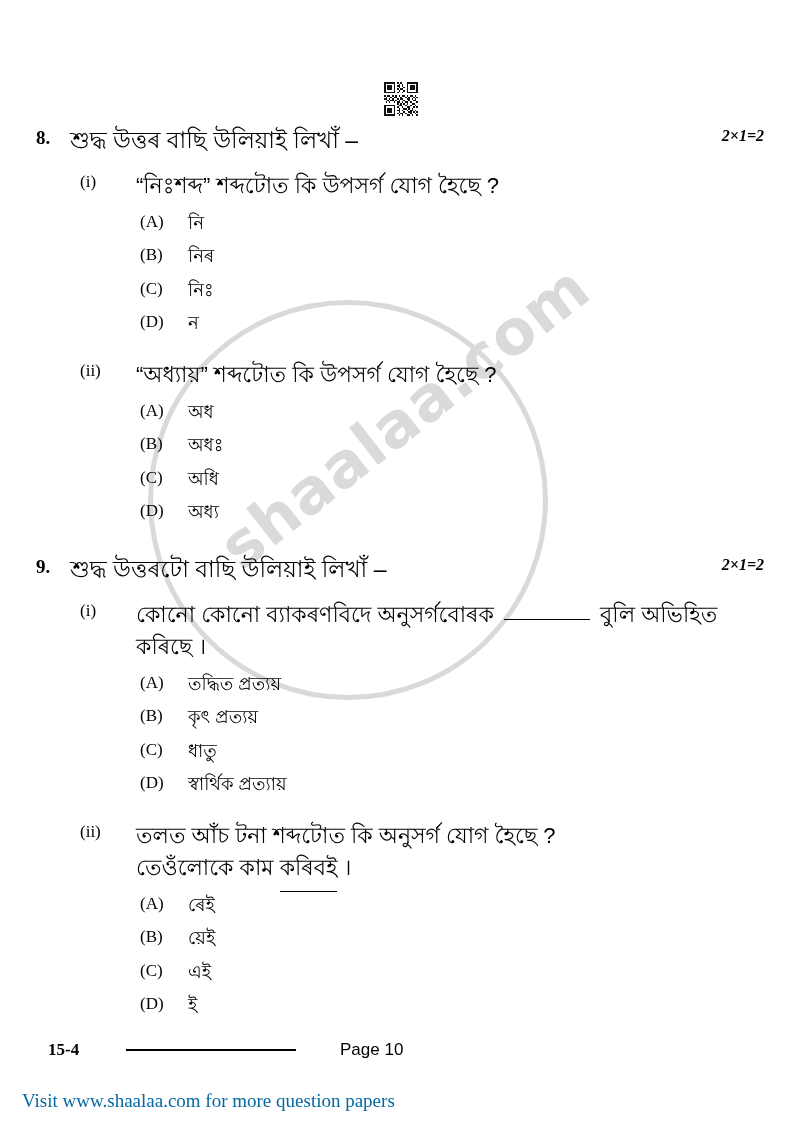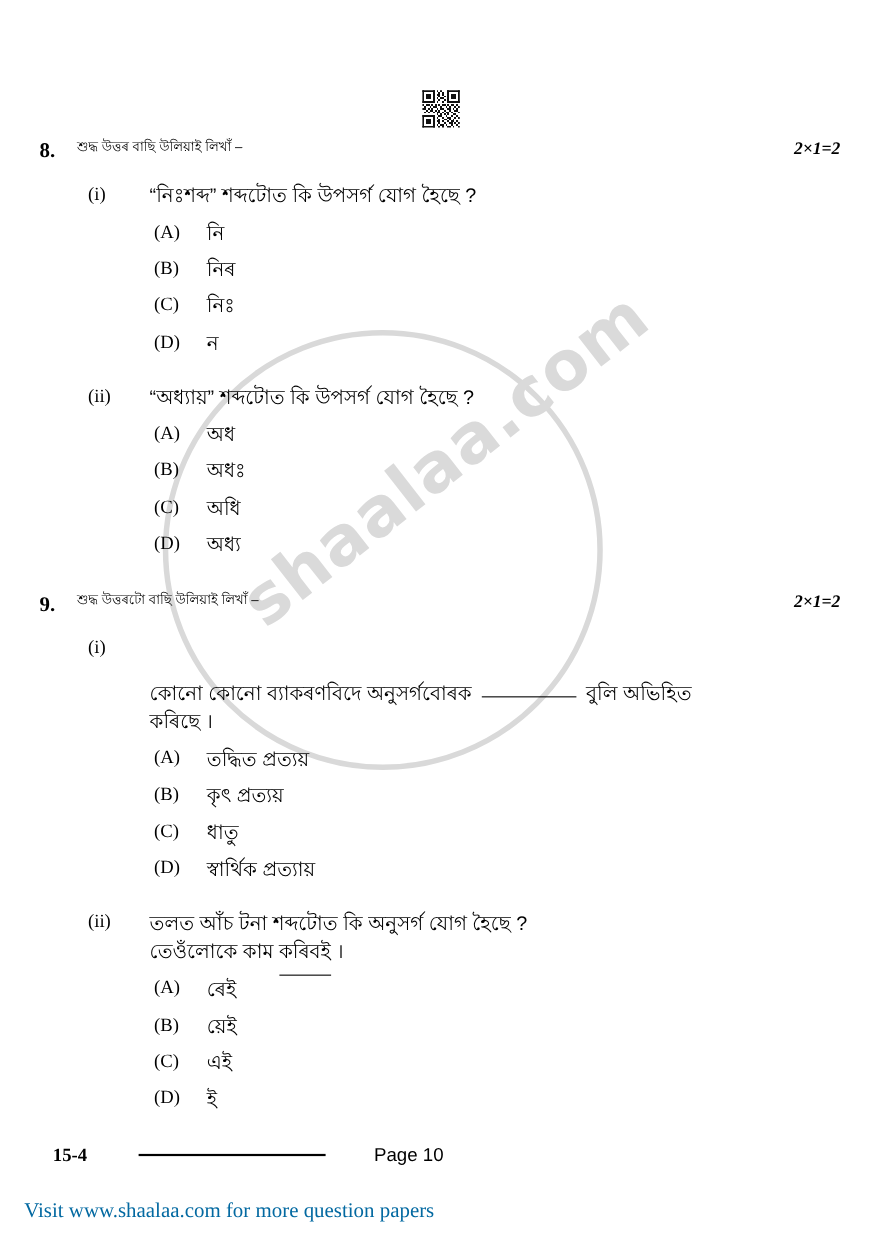--- a/index.html
+++ b/index.html
@@ -88,21 +88,21 @@
   .qnum {
     width: 34px;
     flex: 0 0 34px;
     font-size: 19px;
     font-weight: bold;
     font-family: "Liberation Serif", serif;
     line-height: 1.35;
   }
   .qtext {
     flex: 1 1 auto;
-    font-size: 12px;
+    font-size: 23px;
     font-family: "Liberation Sans", sans-serif;
     line-height: 1.35;
   }
   .qmarks {
     flex: 0 0 auto;
     font-size: 16px;
     font-style: italic;
     font-family: "Liberation Serif", serif;
     white-space: nowrap;
     padding-top: 2px;
@@ -117,28 +117,27 @@
     margin-top: 14px;
   }
   .subq-label {
     flex: 0 0 56px;
     font-size: 17px;
     font-family: "Liberation Serif", serif;
     line-height: 1.4;
   }
   .subq-text {
     flex: 1 1 auto;
-    font-size: 18px;
+    font-size: 22px;
     font-family: "Liberation Sans", sans-serif;
     line-height: 1.45;
   }
   .subq-text .just {
     display: block;
     text-align: justify;
-    margin-top: 40px;
   }
   .blank {
     display: inline-block;
     width: 86px;
     border-bottom: 1.3px solid #000;
     vertical-align: 2px;
     margin: 0 4px;
   }
   .uline { border-bottom: 1.3px solid #000; padding-bottom: 11px; }
 

